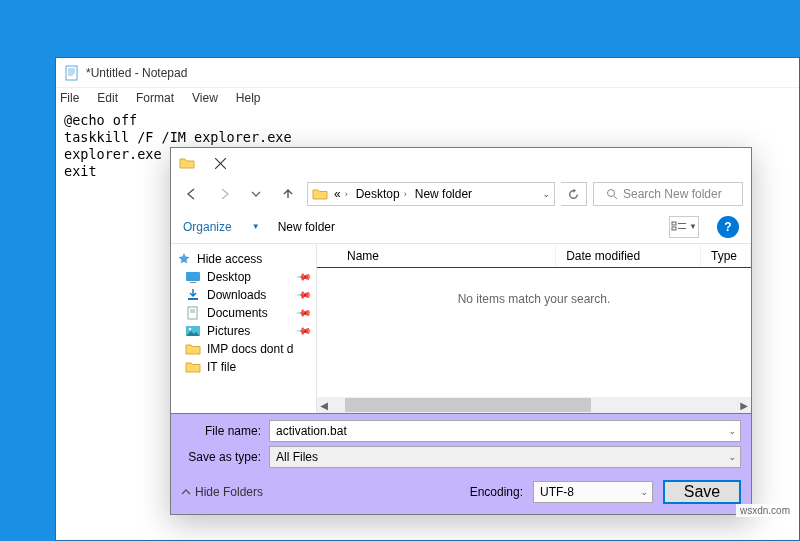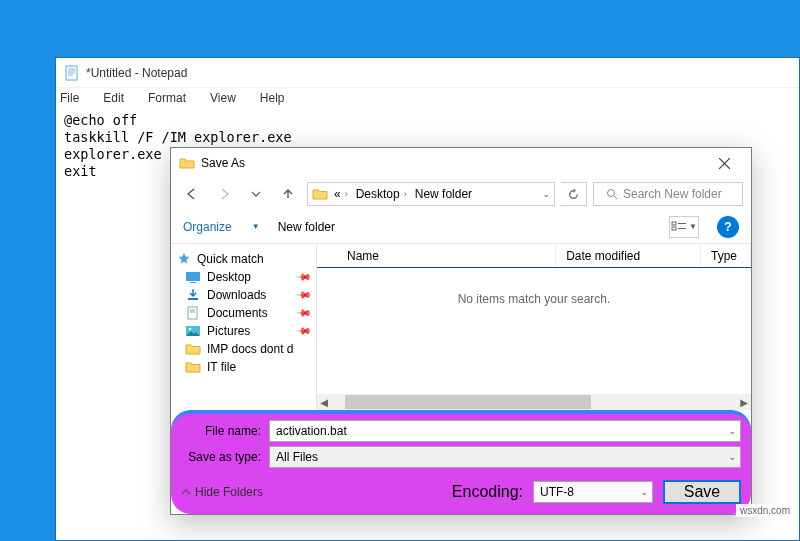--- a/index.html
+++ b/index.html
@@ -1,21 +1,21 @@
 <!DOCTYPE html>
 <html><head>
 <meta charset="utf-8">
 <style>
 * { box-sizing: border-box; font-family: "Segoe UI", Tahoma, sans-serif; }
 body { margin: 0; width: 800px; height: 541px; background: #1a8fe3; overflow: hidden; position: relative; }
 .notepad { position: absolute; left: 55px; top: 57px; right: 0; bottom: 0; background: #fff; border: 1px solid #1a6fb0; }
 .titlebar { height: 30px; display: flex; align-items: center; padding: 0 8px; background: #fff; border-bottom: 1px solid #f0f0f0; }
 .titlebar .doc-icon { width: 16px; height: 16px; margin-right: 6px; }
 .titlebar .title { font-size: 12px; color: #333; }
-.menubar { height: 20px; display: flex; align-items: center; padding: 0 4px; gap: 24px; font-size: 12px; color: #333; background: #fff; }
+.menubar { height: 20px; display: flex; align-items: center; padding: 0 4px; gap: 18px; font-size: 12px; color: #333; background: #fff; }
 .content { padding: 4px 8px; font-family: Consolas, monospace; font-size: 13.5px; line-height: 1.25; color: #000; white-space: pre; }
 .saveas { position: absolute; left: 170px; top: 147px; width: 582px; height: 368px; border: 1px solid #7a7a7a; background: #fff; box-shadow: 0 8px 30px rgba(0,0,0,.25); display: flex; flex-direction: column; }
 .saveas .dlg-title { height: 30px; display: flex; align-items: center; padding: 0 8px; }
 .saveas .dlg-title .folder-icon { width: 16px; height: 16px; margin-right: 6px; }
 .saveas .dlg-title .txt { font-size: 12px; flex: 1; }
 .saveas .dlg-title .close { width: 38px; height: 26px; display: flex; align-items: center; justify-content: center; cursor: pointer; }
 .navrow { height: 32px; display: flex; align-items: center; padding: 0 8px; gap: 6px; }
 .navbtn { width: 26px; height: 26px; display: flex; align-items: center; justify-content: center; color: #666; cursor: pointer; }
 .navbtn.dis { color: #bbb; cursor: default; }
 .pathbox { flex: 1; height: 24px; border: 1px solid #ccc; display: flex; align-items: center; padding: 0 4px; gap: 4px; font-size: 12px; }
@@ -39,21 +39,21 @@
 .columns .col { padding: 0 10px; border-right: 1px solid #f0f0f0; height: 100%; display: flex; align-items: center; cursor: pointer; }
 .columns .c1 { width: 14px; border: none; }
 .columns .c2 { flex: 1.6; }
 .columns .c3 { flex: 1; }
 .columns .c4 { width: 50px; }
 .empty { flex: 1; display: flex; align-items: flex-start; justify-content: center; padding-top: 24px; color: #666; font-size: 12px; }
 .hscroll { height: 16px; background: #f0f0f0; display: flex; align-items: center; }
 .hscroll .track { flex: 1; height: 14px; margin: 0 14px; position: relative; }
 .hscroll .thumb { position: absolute; left: 0; width: 65%; height: 100%; background: #c9c9c9; }
 .hscroll .arr { width: 14px; text-align: center; color: #666; font-size: 10px; cursor: pointer; }
-.formarea { background: #d946ef; border-top: 4px solid #3b82f6; padding: 6px 10px 0; font-size: 12px; border-radius: 20px; }
+.formarea { background: #c4b5fd; border-top: 1px solid #3b82f6; padding: 6px 10px 0; font-size: 12px; }
 .formrow { display: flex; align-items: center; margin-bottom: 4px; }
 .formrow label { width: 88px; text-align: right; padding-right: 8px; }
 .formrow .field { flex: 1; height: 22px; border: 1px solid #a7a7a7; background: #fff; display: flex; align-items: center; padding: 0 6px; cursor: text; position: relative; }
 .formrow .field .arrow { position: absolute; right: 4px; color: #555; font-size: 9px; cursor: pointer; }
 .bottomrow { display: flex; align-items: center; padding: 8px 0 10px; gap: 10px; }
 .hidefolders { display: flex; align-items: center; gap: 4px; cursor: pointer; color: #333; font-size: 12px; }
 .encsel { height: 22px; border: 1px solid #a7a7a7; background: #fbfbfb; display: flex; align-items: center; padding: 0 20px 0 6px; position: relative; width: 120px; cursor: pointer; }
 .encsel .arrow { position: absolute; right: 4px; color: #555; font-size: 9px; }
 .btn { width: 78px; height: 24px; border: 1px solid #adadad; background: #e1e1e1; display: flex; align-items: center; justify-content: center; cursor: pointer; font-size: 16px; }
 .btn.primary { border: 2px solid #0078d7; }
@@ -89,21 +89,20 @@
 exit</div>
 </div>
 
 <div class="saveas">
   <div class="dlg-title">
     <span class="folder-icon">
       <svg width="16" height="16">
           <path d="M1 4h5l1.5 2H15v7H1z" fill="#ffd869" stroke="#d9a93a"></path>
         </svg>
     </span>
-    <span class="txt">Save As</span>
     <div class="close">
       <svg width="11" height="11">
           <line x1="0" y1="0" x2="11" y2="11" stroke="#333" stroke-width="1.1"></line>
           <line x1="11" y1="0" x2="0" y2="11" stroke="#333" stroke-width="1.1"></line>
         </svg>
     </div>
   </div>
 
   <div class="navrow">
     <div class="navbtn">
@@ -179,21 +178,21 @@
   </div>
 
   <div class="split">
     <div class="side">
       <div class="item quick">
         <span>
             <svg width="14" height="14">
               <path d="M7 1l1.6 3.6 3.9.4-3 2.7.8 3.8L7 9.7 3.7 11.5l.8-3.8-3-2.7 3.9-.4z" fill="#4fa3e0"></path>
             </svg>
           </span>
-        <span>Quick match</span>
+        <span>Hide access</span>
       </div>
       <div class="item">
         <span>
             <svg width="16" height="14">
               <rect x="1" y="2" width="14" height="9" fill="#3da0e3" rx="1"></rect>
               <rect x="5" y="12" width="6" height="1" fill="#888"></rect>
             </svg>
           </span>
         <span>Desktop</span>
           <span class="pin">📌</span>
@@ -284,21 +283,21 @@
     <div class="bottomrow">
       <div class="hidefolders">
         <span>
             <svg width="10" height="10">
               <path d="M1 7l4-4 4 4" fill="none" stroke="#555" stroke-width="1.3"></path>
             </svg>
           </span>
         <span>Hide Folders</span>
       </div>
       <div style="flex:1"></div>
-      <label style="font-size:16px">Encoding:</label>
+      <label style="font-size:12px">Encoding:</label>
       <div class="encsel">
         <span>UTF-8</span>
         <span class="arrow">⌄</span>
       </div>
       <div class="btn primary">Save</div>
     </div>
   </div>
 </div>
 
 <div class="watermark">wsxdn.com</div>

